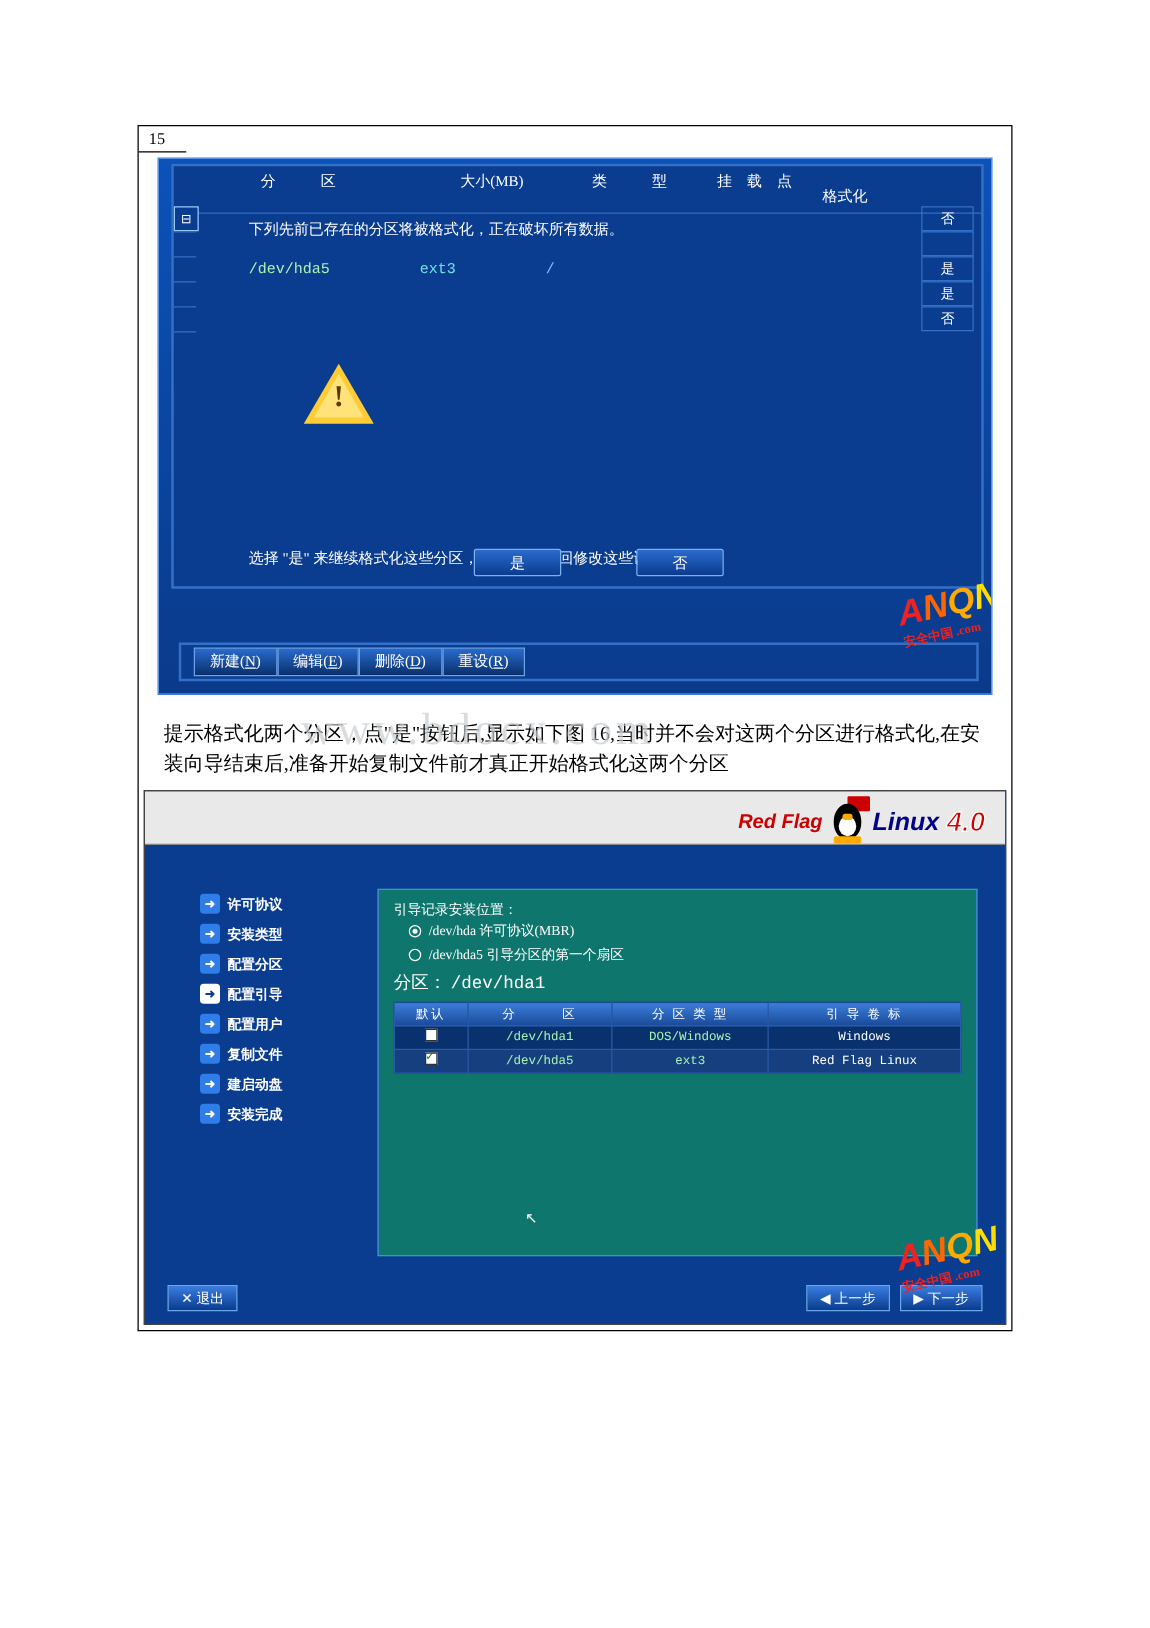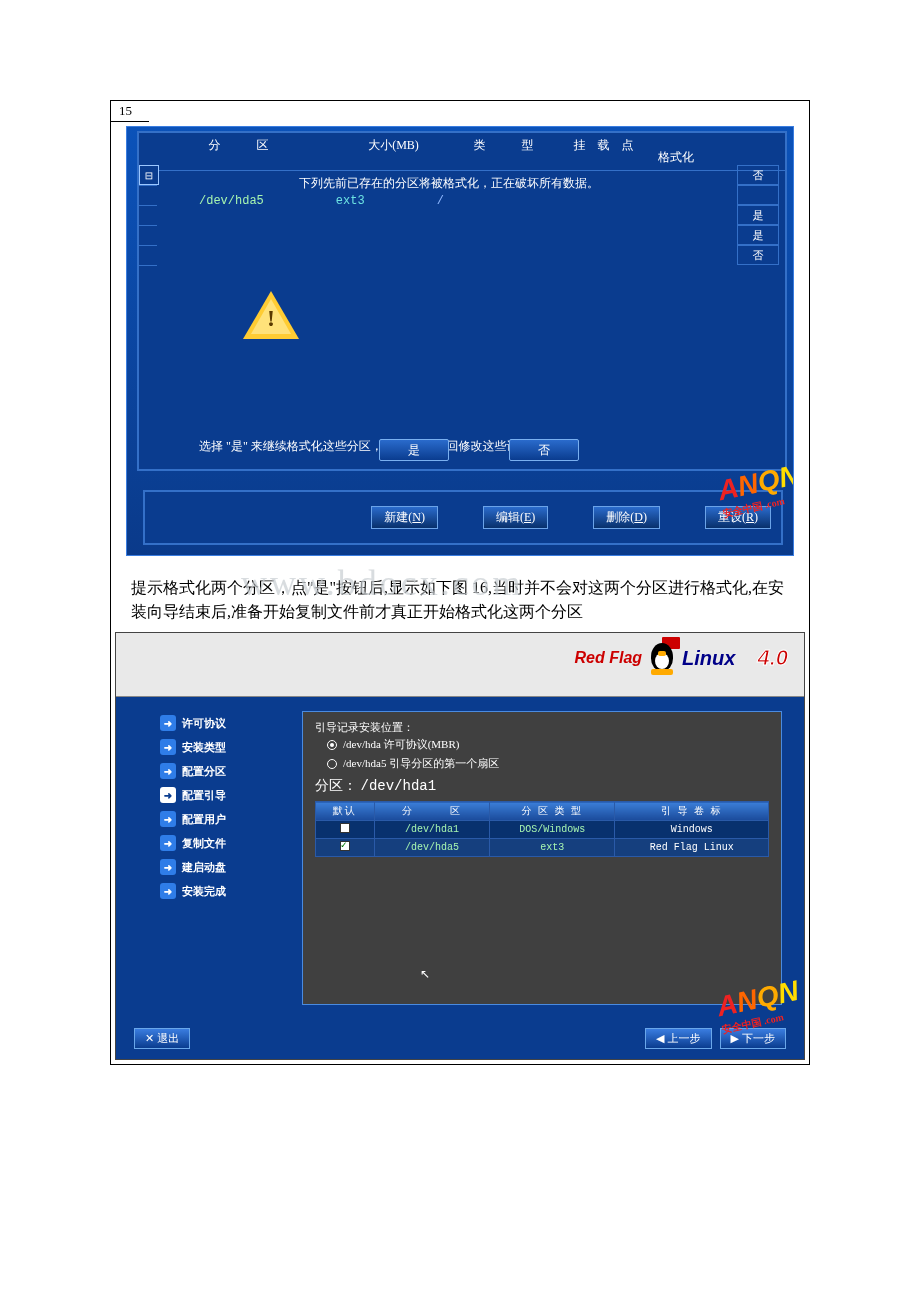--- a/index.html
+++ b/index.html
@@ -13,63 +13,63 @@
     .sc1-table { position: absolute; top: 4px; left: 10px; right: 6px; height: 340px; border: 2px solid #3470c8; background: #0a3c8f; }
     .sc1-head { display: flex; color: #fff; font-size: 12px; padding: 4px 2px; border-bottom: 1px solid #3470c8; }
     .sc1-h { text-align: center; }
     .sc1-h1 { width: 195px; } .sc1-h2 { width: 115px; } .sc1-h3 { width: 105px; } .sc1-h4 { width: 95px; } .sc1-h5 { width: 50px; margin-top: 12px; }
     .sc1-left-icons { position: absolute; top: 32px; left: 0; width: 22px; height: 124px; border-right: 0px solid #3470c8; }
     .sc1-tree-icon { width: 20px; height: 20px; border: 1px solid #9cc7ff; margin: 0 1px 0 0; display: flex; align-items: center; justify-content: center; color: #fff; font-size: 10px; background: #0a3c8f; }
     .sc1-row { width: 18px; height: 20px; border-top: 1px solid #3470c8; }
     .sc1-right-col { position: absolute; top: 32px; right: 6px; width: 42px; }
     .sc1-right-cell { height: 20px; border: 1px solid #3470c8; color: #fff; font-size: 11px; text-align: center; line-height: 18px; margin-bottom: 0; }
     .sc1-dialog { position: absolute; top: 42px; left: 60px; width: 400px; height: 280px; color: #fff; font-size: 12px; }
-    .sc1-dlg-title { margin-bottom: 2px; text-align: right; }
+    .sc1-dlg-title { margin-bottom: 16px; }
     .sc1-dlg-list { font-family: "Courier New", monospace; font-size: 12px; color: #a7f5b0; }
     .sc1-dlg-list .aqua { color: #6ce2e2; }
     .sc1-dlg-list .slash { color: #8fb8ff; }
     .sc1-warn-icon { position: absolute; top: 116px; left: 44px; }
     .sc1-warn-tri { width: 0; height: 0; border-left: 28px solid transparent; border-right: 28px solid transparent; border-bottom: 48px solid #ffcc33; position: relative; }
     .sc1-warn-tri-in { position: absolute; top: 8px; left: -20px; width: 0; height: 0; border-left: 20px solid transparent; border-right: 20px solid transparent; border-bottom: 35px solid #ffe27a; }
     .sc1-warn-ex { position: absolute; top: 14px; left: -4px; font-size: 24px; font-weight: bold; color: #5a3900; }
     .sc1-dlg-foot { position: absolute; bottom: 0; left: 0; }
     .sc1-dialog-btns { position: absolute; bottom: 8px; left: 240px; display: flex; gap: 60px; }
     .sc1-btn { width: 70px; height: 22px; background: linear-gradient(#2a6bcc, #0a3c8f); border: 1px solid #7ab0f0; color: #fff; font-size: 12px; text-align: center; line-height: 20px; border-radius: 2px; }
-    .sc1-bottom-btns { position: absolute; bottom: 10px; left: 16px; right: 10px; display: flex; justify-content: flex-end; border: 2px solid #3470c8; padding: 14px 10px; background: #0a3c8f; gap: 45px; }
+    .sc1-bottom-btns { position: absolute; bottom: 10px; left: 16px; right: 10px; display: flex; justify-content: flex-start; border: 2px solid #3470c8; padding: 2px 10px; background: #0a3c8f; }
     .sc1-bbtn { padding: 2px 12px; background: linear-gradient(#2a6bcc, #08306c); border: 1px solid #6ba3e8; color: #fff; font-size: 12px; }
     .sc1-bbtn u { text-decoration: underline; }
     .watermark1 { position: absolute; right: -8px; bottom: 42px; transform: rotate(-12deg); }
     .anqn { font-weight: bold; font-style: italic; font-family: Arial, sans-serif; }
     .anqn .a { color: #e22; } .anqn .n1 { color: #f60; } .anqn .q { color: #fa0; } .anqn .n2 { color: #fd0; }
     .anqn-sub { font-size: 10px; color: #e22; font-weight: bold; }
     
     .middle-text { font-size: 16px; line-height: 1.5; margin: 20px 20px 8px 20px; }
     .wm-center { position: relative; }
     .wm-center-txt { position: absolute; top: -2px; left: 130px; font-size: 36px; color: rgba(200, 205, 210, 0.7); font-family: "Times New Roman", serif; letter-spacing: 3px; }
     
     
     .screenshot2 { margin: 4px 4px 4px 4px; position: relative; background: #0a3c8f; border: 1px solid #444; height: 428px; overflow: hidden; }
-    .sc2-top { height: 64px; background: #e9e9e9; position: relative; border-bottom: 1px solid #888; }
+    .sc2-top { height: 43px; background: #e9e9e9; position: relative; border-bottom: 1px solid #888; }
     .sc2-logo { position: absolute; right: 16px; top: 8px; display: flex; align-items: center; gap: 6px; }
     .sc2-redflag { color: #c00; font-weight: bold; font-size: 16px; font-style: italic; font-family: Arial; }
     .sc2-penguin { width: 28px; height: 34px; position: relative; }
     .sc2-penguin-body { width: 22px; height: 28px; background: #000; border-radius: 50% 50% 45% 45%; position: absolute; left: 3px; top: 2px; }
     .sc2-penguin-belly { width: 14px; height: 16px; background: #fff; border-radius: 50%; position: absolute; left: 7px; top: 12px; }
     .sc2-penguin-beak { width: 8px; height: 5px; background: #fa0; position: absolute; left: 10px; top: 10px; border-radius: 2px; }
     .sc2-penguin-feet { width: 22px; height: 6px; background: #fa0; position: absolute; left: 3px; bottom: 0; border-radius: 2px; }
     .sc2-flag { width: 18px; height: 12px; background: #c00; position: absolute; right: -4px; top: -4px; border-radius: 1px; }
     .sc2-linux { color: #008; font-weight: bold; font-family: Arial; font-size: 20px; font-style: italic; }
-    .sc2-40 { color: #c00; font-weight: 900; font-family: Arial; font-size: 22px; font-style: italic; margin-left: 16px; -webkit-text-stroke: 1px #fff; }
+    .sc2-40 { color: #c00; font-weight: 900; font-family: Arial; font-size: 22px; font-style: italic; -webkit-text-stroke: 1px #fff; }
     .sc2-body { position: absolute; top: 78px; left: 44px; right: 22px; bottom: 54px; display: flex; gap: 22px; }
     .sc2-sidebar { width: 120px; }
     .sc2-side-item { display: flex; align-items: center; gap: 6px; color: #fff; font-size: 11px; font-weight: bold; padding: 4px 0; }
     .sc2-side-item.current .sc2-arrow { background: #fff; }
     .sc2-arrow { width: 16px; height: 16px; background: #2f7de8; border-radius: 3px; display: flex; align-items: center; justify-content: center; color: #fff; font-size: 10px; }
     .sc2-arrow-current { background: #fff; color: #0a3c8f; }
-    .sc2-main { flex: 1; border: 1px solid #4a8be0; background: #404040; padding: 8px 12px; color: #fff; font-size: 11px; }
+    .sc2-main { flex: 1; border: 1px solid #4a8be0; background: #0f766e; padding: 8px 12px; color: #fff; font-size: 11px; }
     .sc2-radio-row { display: flex; align-items: center; gap: 6px; padding: 2px 0 2px 12px; font-family: "SimSun"; }
     .sc2-radio { width: 10px; height: 10px; border-radius: 50%; border: 1px solid #fff; display: inline-block; }
     .sc2-radio.on::after { content: ""; display: block; width: 4px; height: 4px; background: #fff; border-radius: 50%; margin: 2px; }
     .sc2-info-row { font-size: 14px; padding: 4px 0; }
     .sc2-info-row .hl { color: #fff; font-family: "Courier New"; }
     .sc2-info-row .link { color: #fff; text-decoration: underline; }
     .sc2-tbl { width: 100%; border-collapse: collapse; margin-top: 2px; background: #08316e; }
     .sc2-tbl th, .sc2-tbl td { border: 1px solid #2a5aa8; padding: 2px 6px; font-size: 10px; font-weight: normal; text-align: center; }
     .sc2-tbl th { background: linear-gradient(#3b7ed8, #1a4a9a); color: #fff; letter-spacing: 2px; }
     .sc2-tbl td { font-family: "Courier New", monospace; color: #a7f5b0; }

